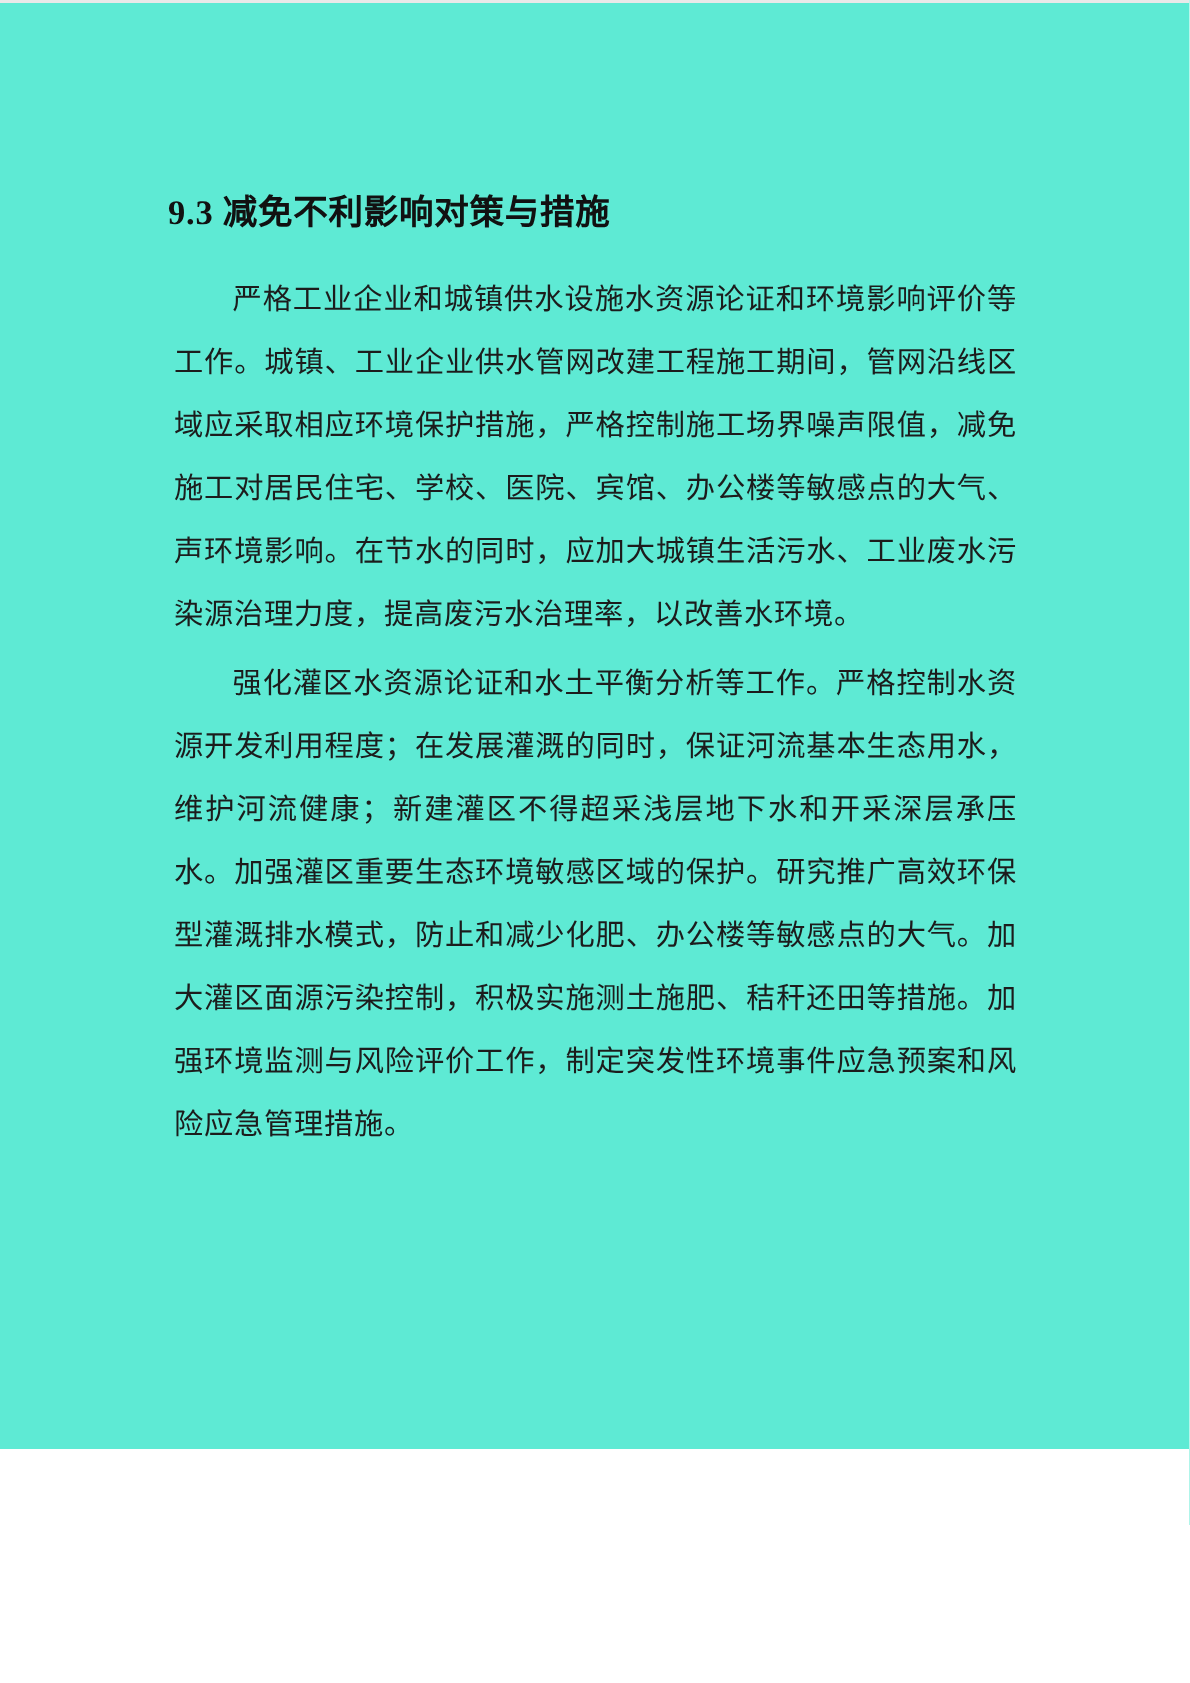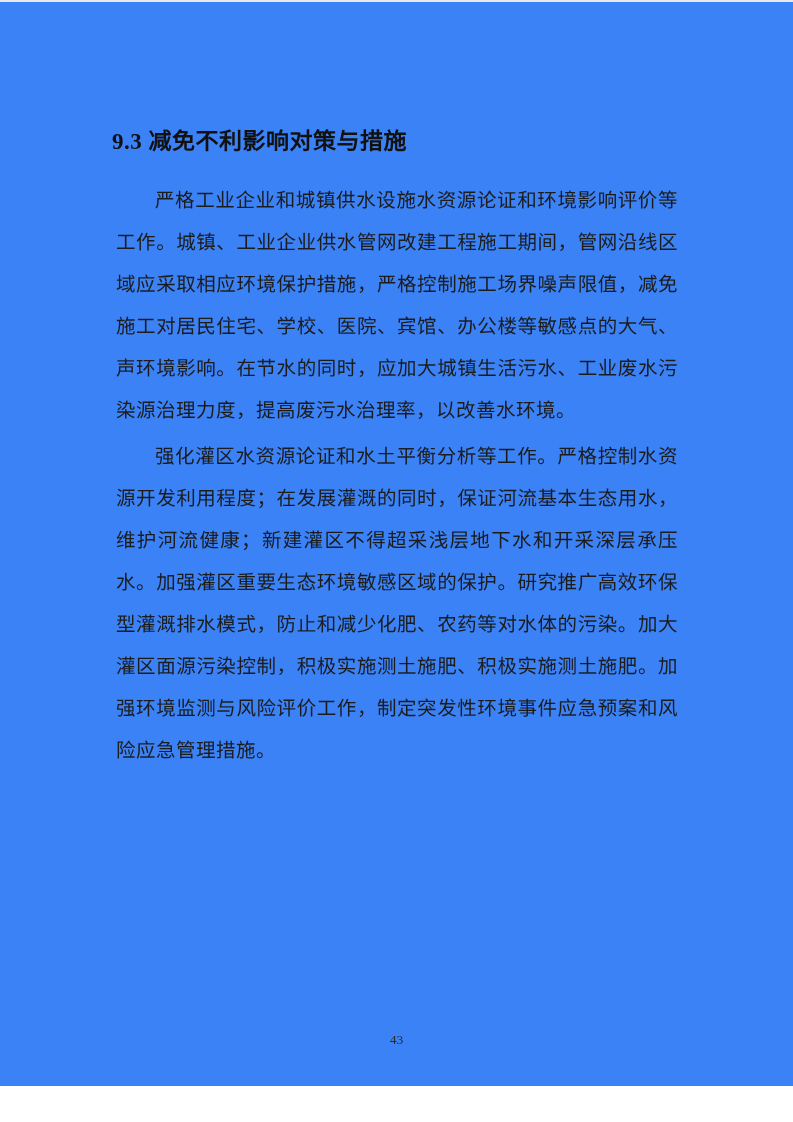--- a/index.html
+++ b/index.html
@@ -3,22 +3,22 @@
 <meta charset="utf-8">
 <style>
   html, body {
     margin: 0;
     padding: 0;
     background: #ffffff;
   }
   .page {
     position: relative;
     width: 793px;
-    height: 1086px;
-    background: #3b82f6;
+    height: 966px;
+    background: #5eead4;
     overflow: hidden;
     font-family: "Liberation Serif", "DejaVu Serif", serif;
     color: #1a1a1a;
   }
   .page-top-edge {
     position: absolute;
     top: 0;
     left: 0;
     width: 100%;
     height: 2px;
@@ -62,17 +62,17 @@
 <body>
 
 <div class="page">
   <div class="page-top-edge"></div>
 
   <div class="content">
     <h2 class="section-heading">9.3 减免不利影响对策与措施</h2>
 
     <p class="body-paragraph">严格工业企业和城镇供水设施水资源论证和环境影响评价等工作。城镇、工业企业供水管网改建工程施工期间，管网沿线区域应采取相应环境保护措施，严格控制施工场界噪声限值，减免施工对居民住宅、学校、医院、宾馆、办公楼等敏感点的大气、声环境影响。在节水的同时，应加大城镇生活污水、工业废水污染源治理力度，提高废污水治理率，以改善水环境。</p>
 
-    <p class="body-paragraph">强化灌区水资源论证和水土平衡分析等工作。严格控制水资源开发利用程度；在发展灌溉的同时，保证河流基本生态用水，维护河流健康；新建灌区不得超采浅层地下水和开采深层承压水。加强灌区重要生态环境敏感区域的保护。研究推广高效环保型灌溉排水模式，防止和减少化肥、农药等对水体的污染。加大灌区面源污染控制，积极实施测土施肥、积极实施测土施肥。加强环境监测与风险评价工作，制定突发性环境事件应急预案和风险应急管理措施。</p>
+    <p class="body-paragraph">强化灌区水资源论证和水土平衡分析等工作。严格控制水资源开发利用程度；在发展灌溉的同时，保证河流基本生态用水，维护河流健康；新建灌区不得超采浅层地下水和开采深层承压水。加强灌区重要生态环境敏感区域的保护。研究推广高效环保型灌溉排水模式，防止和减少化肥、办公楼等敏感点的大气。加大灌区面源污染控制，积极实施测土施肥、秸秆还田等措施。加强环境监测与风险评价工作，制定突发性环境事件应急预案和风险应急管理措施。</p>
   </div>
 
   <div class="page-footer">43</div>
 </div>
 
 </body></html>

